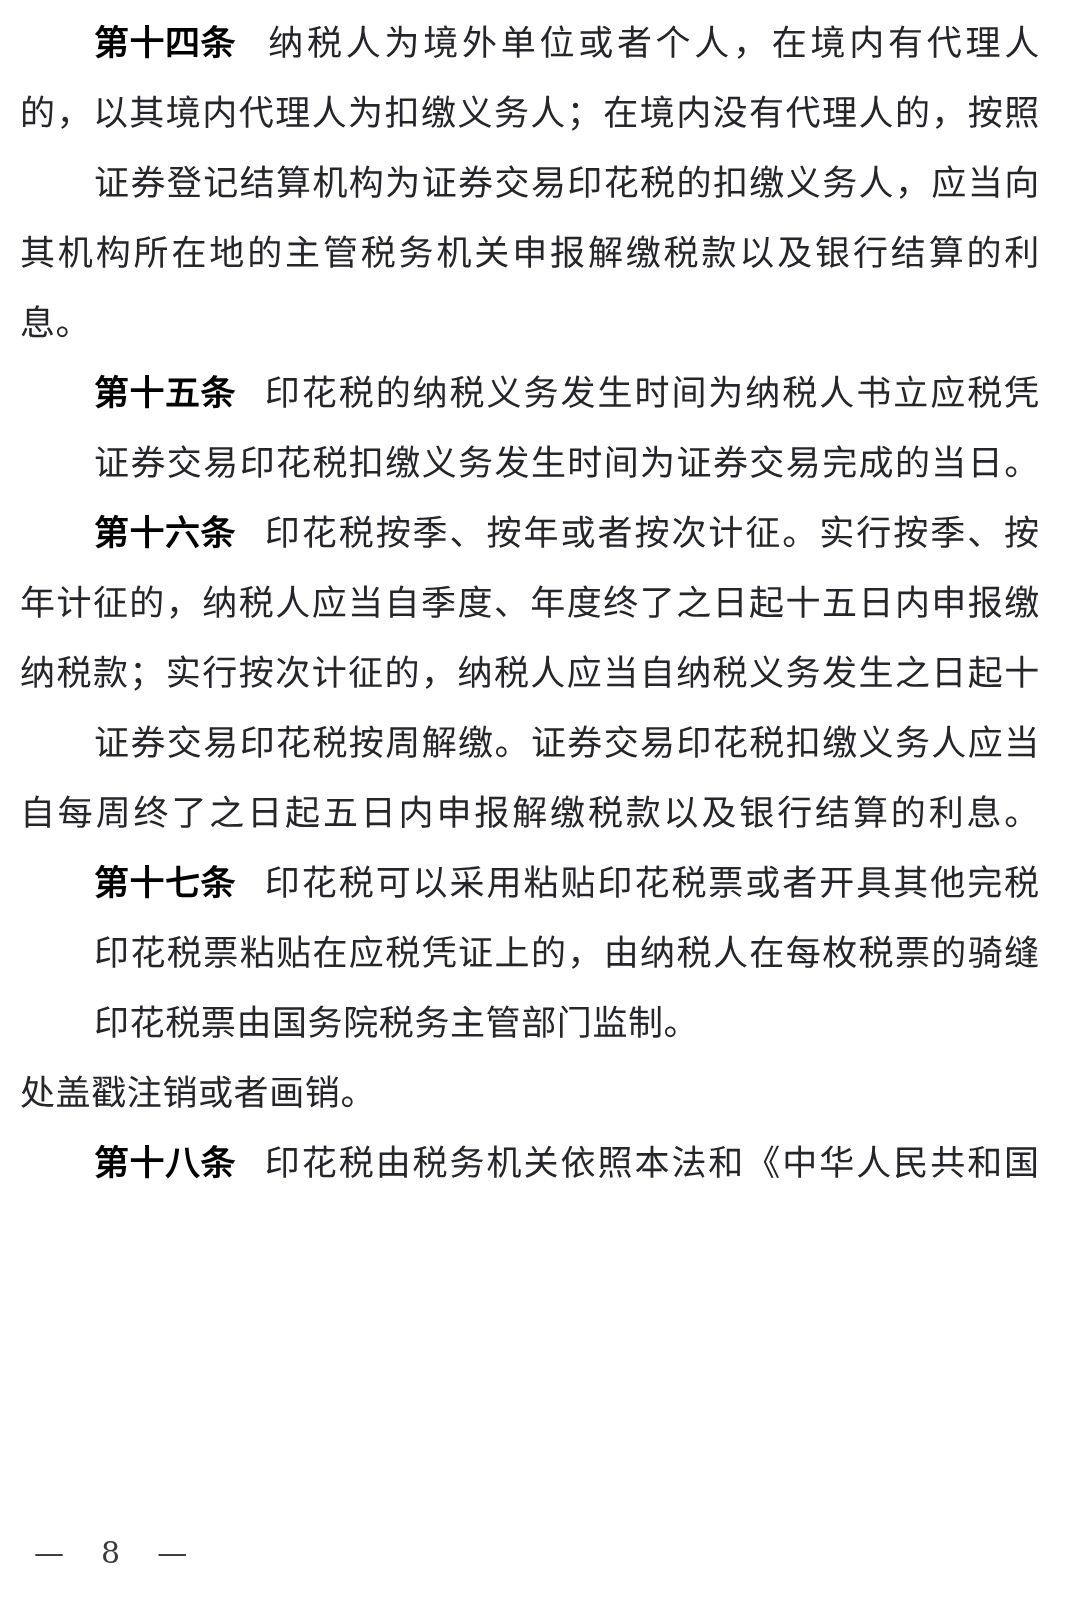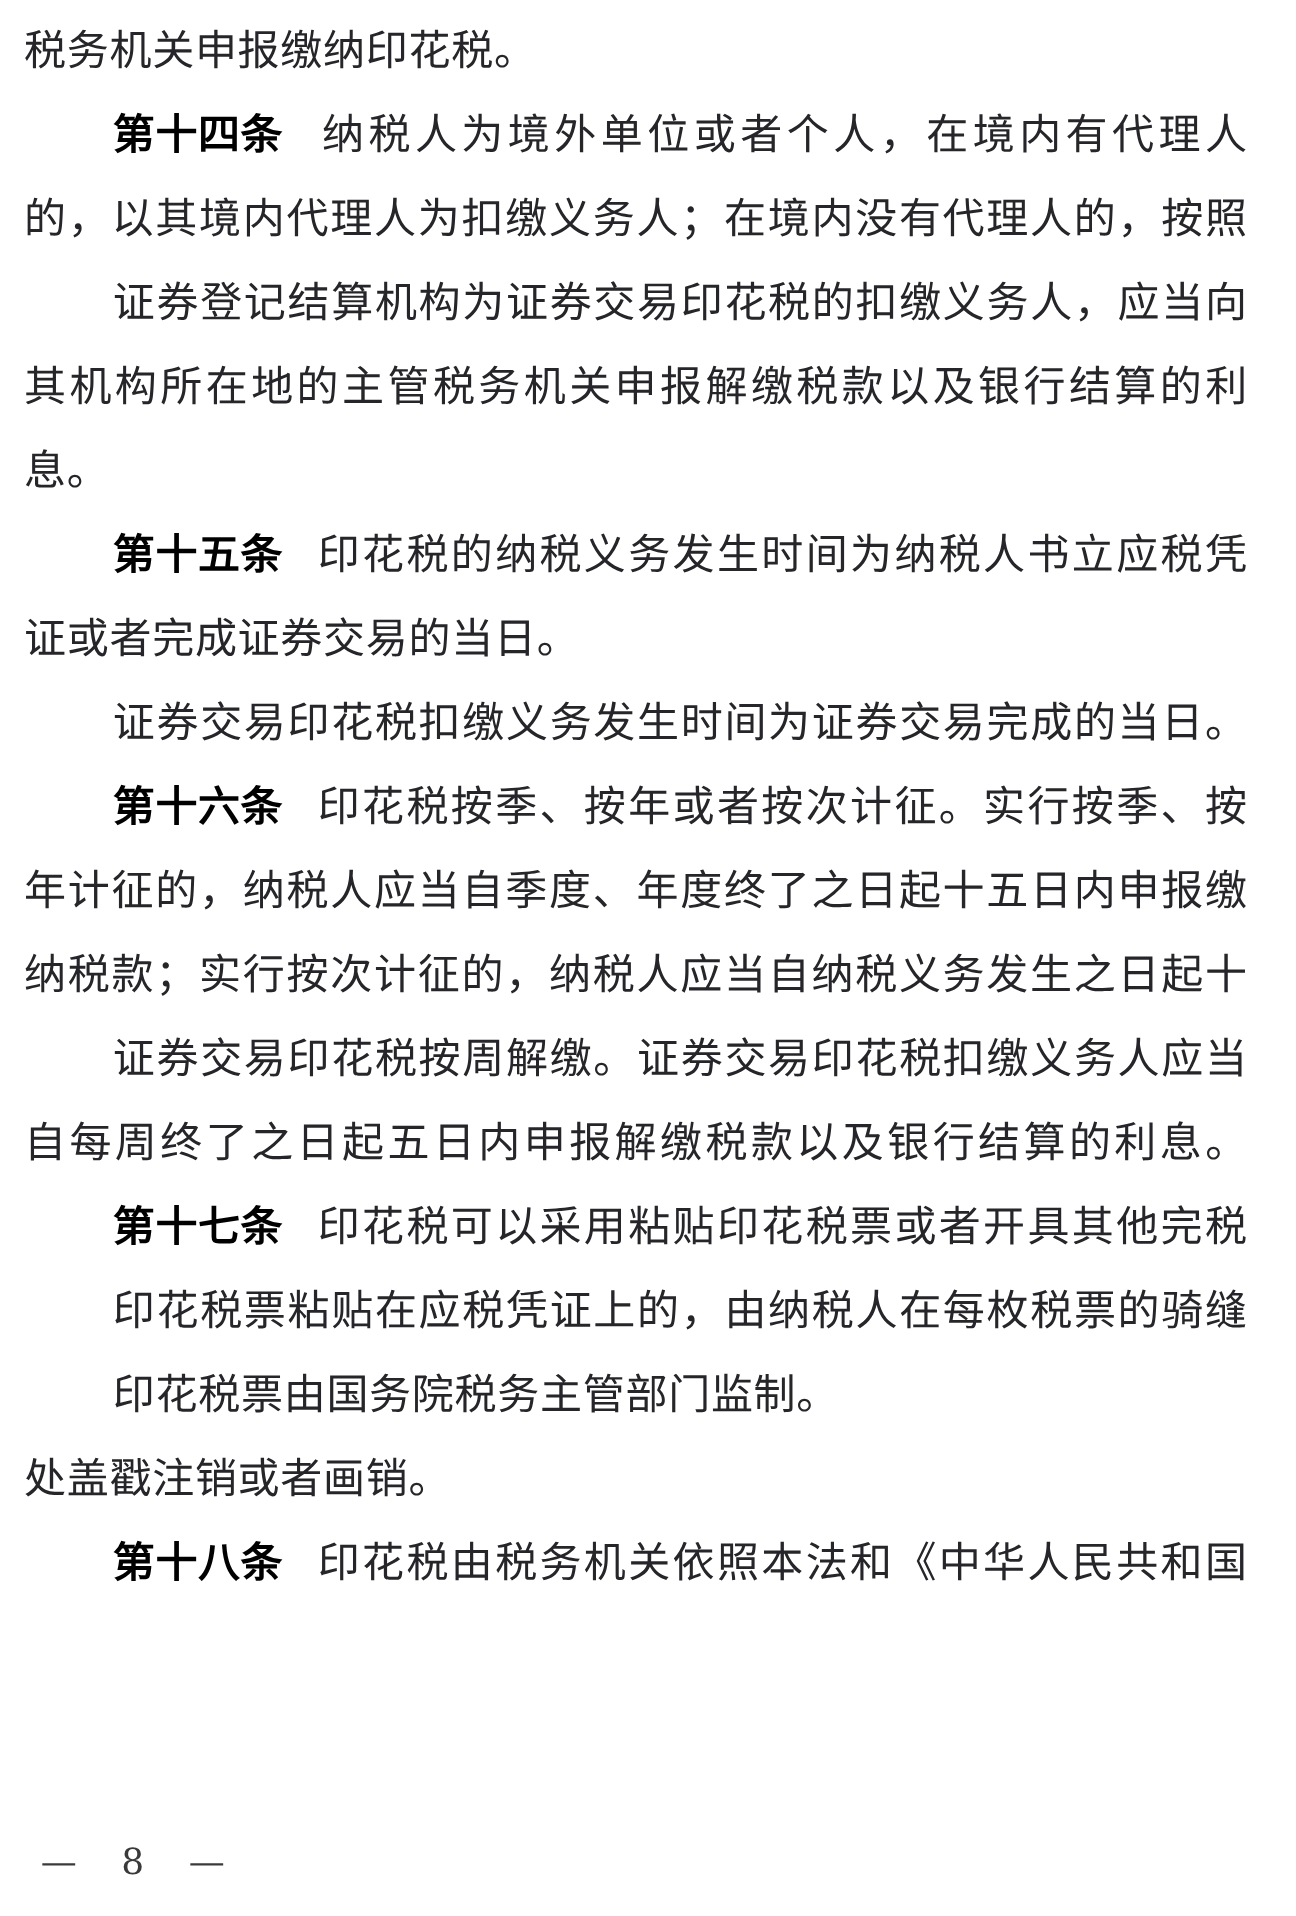--- a/index.html
+++ b/index.html
@@ -83,28 +83,26 @@
     font-family: "DejaVu Serif", "Liberation Serif", serif;
     letter-spacing: 6px;
     white-space: pre;
   }
 </style>
 </head>
 <body>
 
 <div class="page">
   <div class="body-area" id="body-area">
-      <div class="line kai"><span>税务机关申报缴纳印花税。</span></div>
       <div class="line kai justify indent2" style="justify-content: space-between;"><span class="art-no">第十四条</span><span class="gap-after-artno"></span><span>纳</span><span>税</span><span>人</span><span>为</span><span>境</span><span>外</span><span>单</span><span>位</span><span>或</span><span>者</span><span>个</span><span>人</span><span>，</span><span>在</span><span>境</span><span>内</span><span>有</span><span>代</span><span>理</span><span>人</span></div>
       <div class="line kai justify"><span>的</span><span>，</span><span>以</span><span>其</span><span>境</span><span>内</span><span>代</span><span>理</span><span>人</span><span>为</span><span>扣</span><span>缴</span><span>义</span><span>务</span><span>人</span><span>；</span><span>在</span><span>境</span><span>内</span><span>没</span><span>有</span><span>代</span><span>理</span><span>人</span><span>的</span><span>，</span><span>按</span><span>照</span></div>
       <div class="line kai justify indent2"><span>证</span><span>券</span><span>登</span><span>记</span><span>结</span><span>算</span><span>机</span><span>构</span><span>为</span><span>证</span><span>券</span><span>交</span><span>易</span><span>印</span><span>花</span><span>税</span><span>的</span><span>扣</span><span>缴</span><span>义</span><span>务</span><span>人</span><span>，</span><span>应</span><span>当</span><span>向</span></div>
       <div class="line kai justify"><span>其</span><span>机</span><span>构</span><span>所</span><span>在</span><span>地</span><span>的</span><span>主</span><span>管</span><span>税</span><span>务</span><span>机</span><span>关</span><span>申</span><span>报</span><span>解</span><span>缴</span><span>税</span><span>款</span><span>以</span><span>及</span><span>银</span><span>行</span><span>结</span><span>算</span><span>的</span><span>利</span></div>
       <div class="line kai"><span>息。</span></div>
       <div class="line kai justify indent2" style="justify-content: space-between;"><span class="art-no">第十五条</span><span class="gap-after-artno"></span><span>印</span><span>花</span><span>税</span><span>的</span><span>纳</span><span>税</span><span>义</span><span>务</span><span>发</span><span>生</span><span>时</span><span>间</span><span>为</span><span>纳</span><span>税</span><span>人</span><span>书</span><span>立</span><span>应</span><span>税</span><span>凭</span></div>
-      <div class="line kai"><span>证或者完成证券交易的当日。</span></div>
       <div class="line kai justify indent2"><span>证</span><span>券</span><span>交</span><span>易</span><span>印</span><span>花</span><span>税</span><span>扣</span><span>缴</span><span>义</span><span>务</span><span>发</span><span>生</span><span>时</span><span>间</span><span>为</span><span>证</span><span>券</span><span>交</span><span>易</span><span>完</span><span>成</span><span>的</span><span>当</span><span>日</span><span>。</span></div>
       <div class="line kai justify indent2" style="justify-content: space-between;"><span class="art-no">第十六条</span><span class="gap-after-artno"></span><span>印</span><span>花</span><span>税</span><span>按</span><span>季</span><span>、</span><span>按</span><span>年</span><span>或</span><span>者</span><span>按</span><span>次</span><span>计</span><span>征</span><span>。</span><span>实</span><span>行</span><span>按</span><span>季</span><span>、</span><span>按</span></div>
       <div class="line kai justify"><span>年</span><span>计</span><span>征</span><span>的</span><span>，</span><span>纳</span><span>税</span><span>人</span><span>应</span><span>当</span><span>自</span><span>季</span><span>度</span><span>、</span><span>年</span><span>度</span><span>终</span><span>了</span><span>之</span><span>日</span><span>起</span><span>十</span><span>五</span><span>日</span><span>内</span><span>申</span><span>报</span><span>缴</span></div>
       <div class="line kai justify"><span>纳</span><span>税</span><span>款</span><span>；</span><span>实</span><span>行</span><span>按</span><span>次</span><span>计</span><span>征</span><span>的</span><span>，</span><span>纳</span><span>税</span><span>人</span><span>应</span><span>当</span><span>自</span><span>纳</span><span>税</span><span>义</span><span>务</span><span>发</span><span>生</span><span>之</span><span>日</span><span>起</span><span>十</span></div>
       <div class="line kai justify indent2"><span>证</span><span>券</span><span>交</span><span>易</span><span>印</span><span>花</span><span>税</span><span>按</span><span>周</span><span>解</span><span>缴</span><span>。</span><span>证</span><span>券</span><span>交</span><span>易</span><span>印</span><span>花</span><span>税</span><span>扣</span><span>缴</span><span>义</span><span>务</span><span>人</span><span>应</span><span>当</span></div>
       <div class="line kai justify"><span>自</span><span>每</span><span>周</span><span>终</span><span>了</span><span>之</span><span>日</span><span>起</span><span>五</span><span>日</span><span>内</span><span>申</span><span>报</span><span>解</span><span>缴</span><span>税</span><span>款</span><span>以</span><span>及</span><span>银</span><span>行</span><span>结</span><span>算</span><span>的</span><span>利</span><span>息</span><span>。</span></div>
       <div class="line kai justify indent2" style="justify-content: space-between;"><span class="art-no">第十七条</span><span class="gap-after-artno"></span><span>印</span><span>花</span><span>税</span><span>可</span><span>以</span><span>采</span><span>用</span><span>粘</span><span>贴</span><span>印</span><span>花</span><span>税</span><span>票</span><span>或</span><span>者</span><span>开</span><span>具</span><span>其</span><span>他</span><span>完</span><span>税</span></div>
       <div class="line kai justify indent2"><span>印</span><span>花</span><span>税</span><span>票</span><span>粘</span><span>贴</span><span>在</span><span>应</span><span>税</span><span>凭</span><span>证</span><span>上</span><span>的</span><span>，</span><span>由</span><span>纳</span><span>税</span><span>人</span><span>在</span><span>每</span><span>枚</span><span>税</span><span>票</span><span>的</span><span>骑</span><span>缝</span></div>
       <div class="line kai indent2"><span>印花税票由国务院税务主管部门监制。</span></div>
       <div class="line kai"><span>处盖戳注销或者画销。</span></div>

